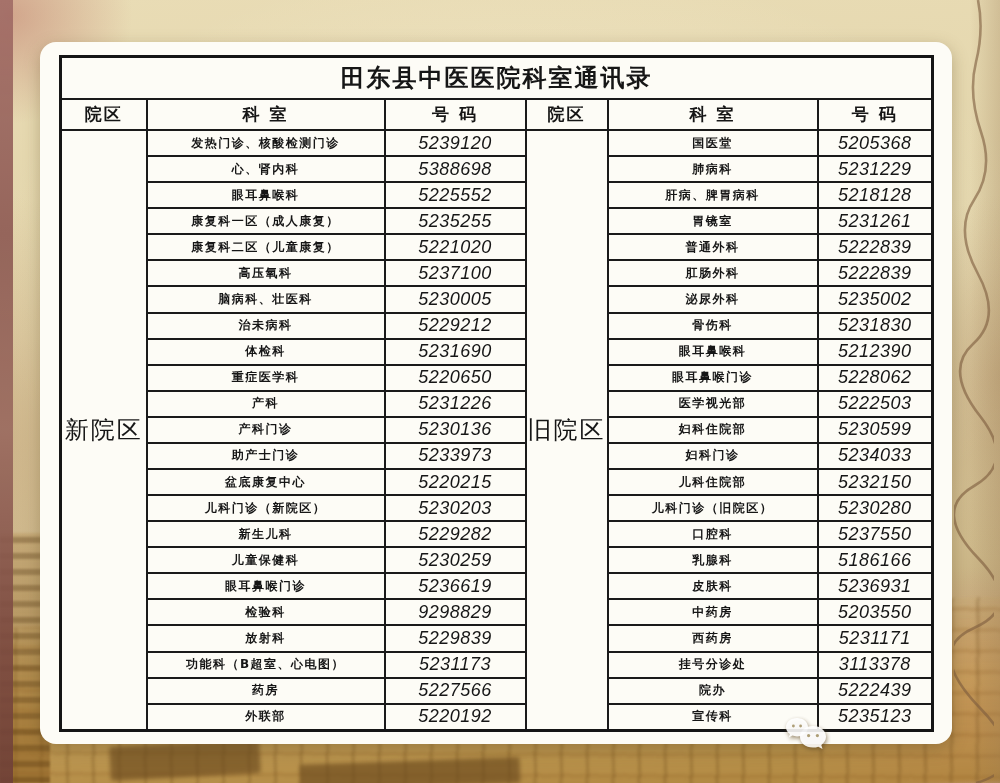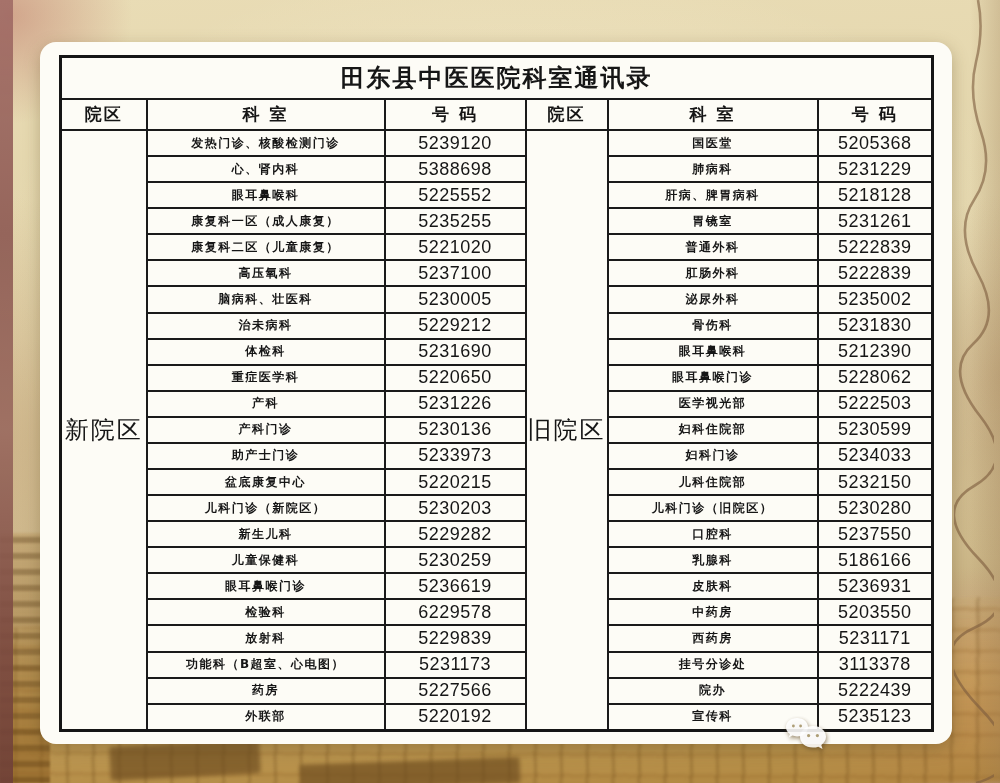--- a/index.html
+++ b/index.html
@@ -62,21 +62,21 @@
     color:#161616;
     padding-left:27px;
   }
   table.directory td{border:2px solid #1a1a1a;vertical-align:middle;text-align:center;padding:0;}
   td.title-cell{
     height:40px;font-size:24px;font-weight:700;letter-spacing:2px;
     border-bottom:3px solid #151515;
   }
   tr.header-row td{height:29px;font-size:17px;font-weight:700;letter-spacing:2px;border-radius:10px;}
   td.dept{font-size:12px;font-weight:700;letter-spacing:1.5px;}
-  td.num{font-family:"Liberation Sans","DejaVu Sans",sans-serif;font-size:18px;font-weight:400;letter-spacing:.5px;}
+  td.num{font-family:"Liberation Sans","DejaVu Sans",sans-serif;font-size:18px;font-weight:400;letter-spacing:.5px;font-style:italic;}
   td.campus{font-size:24px;font-weight:400;letter-spacing:2px;}
   td.center{border-left:3px solid #151515;}
   
   .watermark{
     position:absolute;left:784px;top:716px;z-index:5;
     display:flex;align-items:center;gap:5px;
   }
   .watermark-text{
     color:#ffffff;font-size:27px;font-weight:700;letter-spacing:2px;opacity:.93;
     text-shadow:2px 3px 3px rgba(100,75,35,.85), 0 0 2px rgba(120,90,40,.5);
@@ -225,21 +225,21 @@
           <td class="num">5186166</td>
         </tr>
         <tr>
           <td class="dept">眼耳鼻喉门诊</td>
           <td class="num">5236619</td>
           <td class="dept">皮肤科</td>
           <td class="num">5236931</td>
         </tr>
         <tr>
           <td class="dept">检验科</td>
-          <td class="num">6229578</td>
+          <td class="num">9298829</td>
           <td class="dept">中药房</td>
           <td class="num">5203550</td>
         </tr>
         <tr>
           <td class="dept">放射科</td>
           <td class="num">5229839</td>
           <td class="dept">西药房</td>
           <td class="num">5231171</td>
         </tr>
         <tr>

